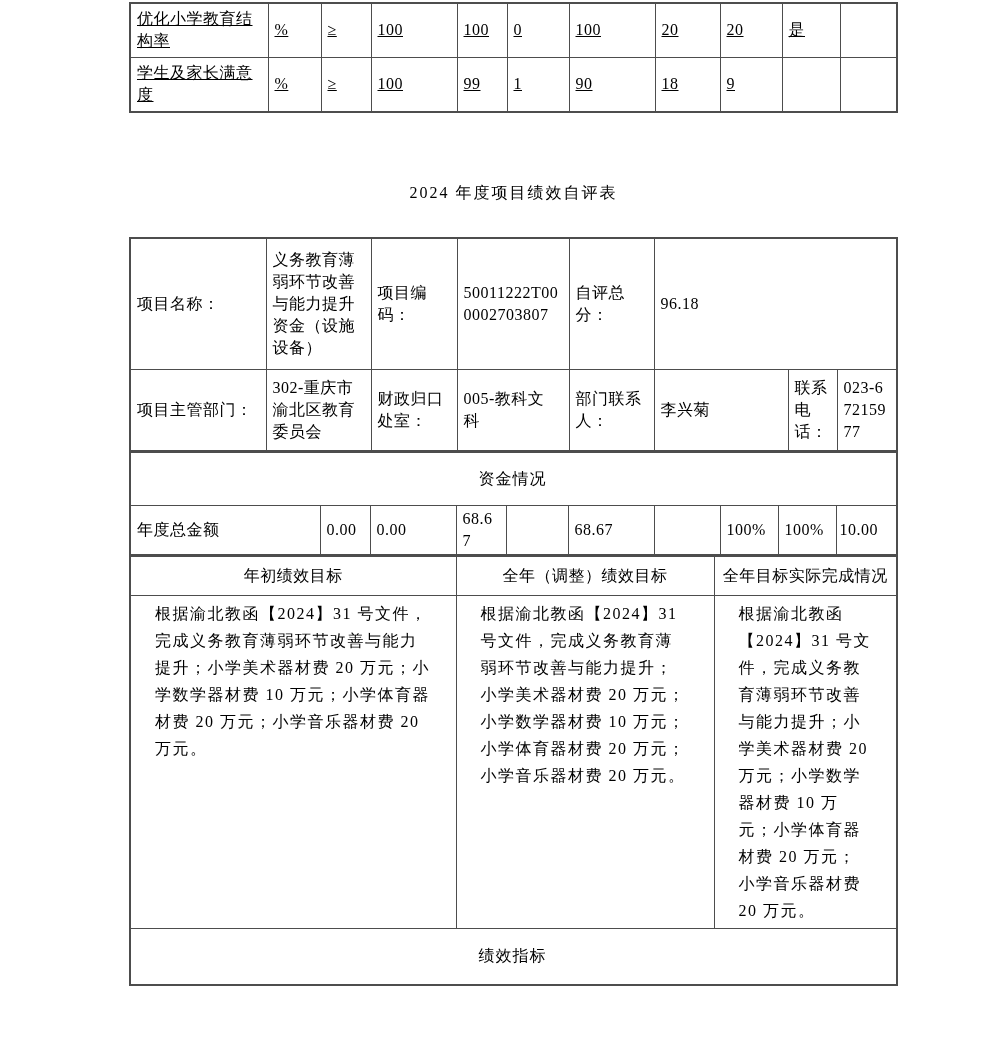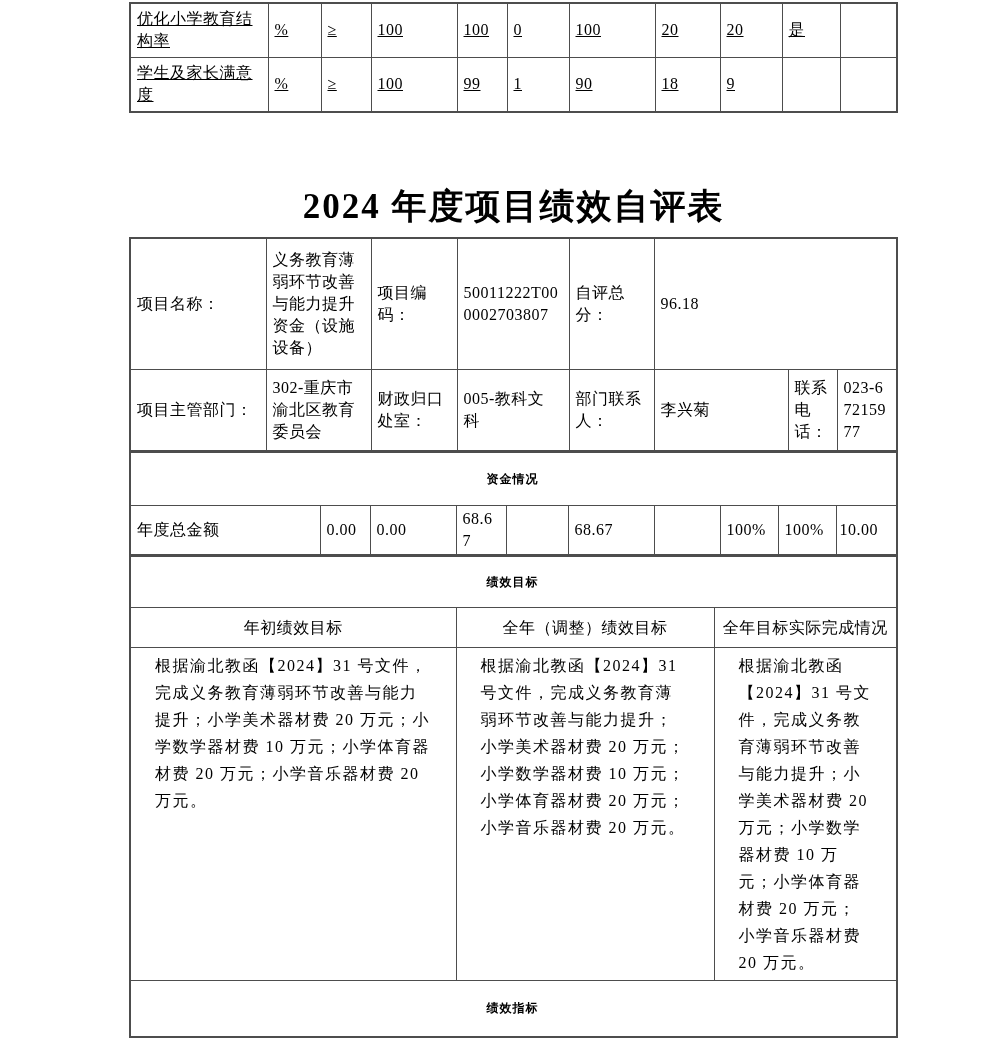--- a/index.html
+++ b/index.html
@@ -22,31 +22,31 @@
     padding:2px 8px 2px 6px;
     vertical-align:middle;
     text-align:left;
     word-break:break-word;
     overflow-wrap:break-word;
     letter-spacing:0.5px;
   }
   td.num{word-break:break-all;}
   td.center{text-align:center;padding:2px 3px;}
   td.right{text-align:left;padding:2px 5px 2px 3px;margin-left:12px;}
-  td.section{text-align:center;font-size:12px;letter-spacing:1px;font-weight:bold;}
+  td.section{text-align:center;font-size:16px;letter-spacing:1px;}
   td.longtext{
     vertical-align:top;
     line-height:27px;
     letter-spacing:1.5px;
     padding:4px 24px;
   }
   #top-table{position:absolute;left:129px;top:2px;width:769px;text-decoration:underline;}
   #main-title{
     position:absolute;left:129px;top:183px;width:769px;
-    text-align:center;font-size:35px;font-weight:bold;
+    text-align:center;font-size:16px;font-weight:normal;
     letter-spacing:2px;
   }
   #main-wrap{position:absolute;left:129px;top:237px;width:769px;}
   #main-wrap table{width:769px;}
   #funding-table,#perf-table{margin-top:-1px;}
 </style>
 </head>
 <body>
 
 <table id="top-table" class="doc-table">
@@ -162,23 +162,20 @@
   </tbody>
     </table>
 
   <table id="perf-table" class="doc-table">
     <colgroup>
       <col style="width:326px">
         <col style="width:258px">
         <col style="width:183px">
     </colgroup>
     <tbody>
-        <tr style="height:52px">
-      <td colspan="3" class="section">绩效目标</td>
-    </tr>
     <tr style="height:40px">
       <td class="center">年初绩效目标</td>
       <td class="center">全年（调整）绩效目标</td>
       <td class="center">全年目标实际完成情况</td>
     </tr>
     <tr style="height:241px">
       <td class="longtext">根据渝北教函【2024】31 号文件，完成义务教育薄弱环节改善与能力提升；小学美术器材费 20 万元；小学数学器材费 10 万元；小学体育器材费 20 万元；小学音乐器材费 20 万元。</td>
       <td class="longtext">根据渝北教函【2024】31 号文件，完成义务教育薄弱环节改善与能力提升；小学美术器材费 20 万元；小学数学器材费 10 万元；小学体育器材费 20 万元；小学音乐器材费 20 万元。</td>
       <td class="longtext">根据渝北教函【2024】31 号文件，完成义务教育薄弱环节改善与能力提升；小学美术器材费 20 万元；小学数学器材费 10 万元；小学体育器材费 20 万元；小学音乐器材费 20 万元。</td>
     </tr>

